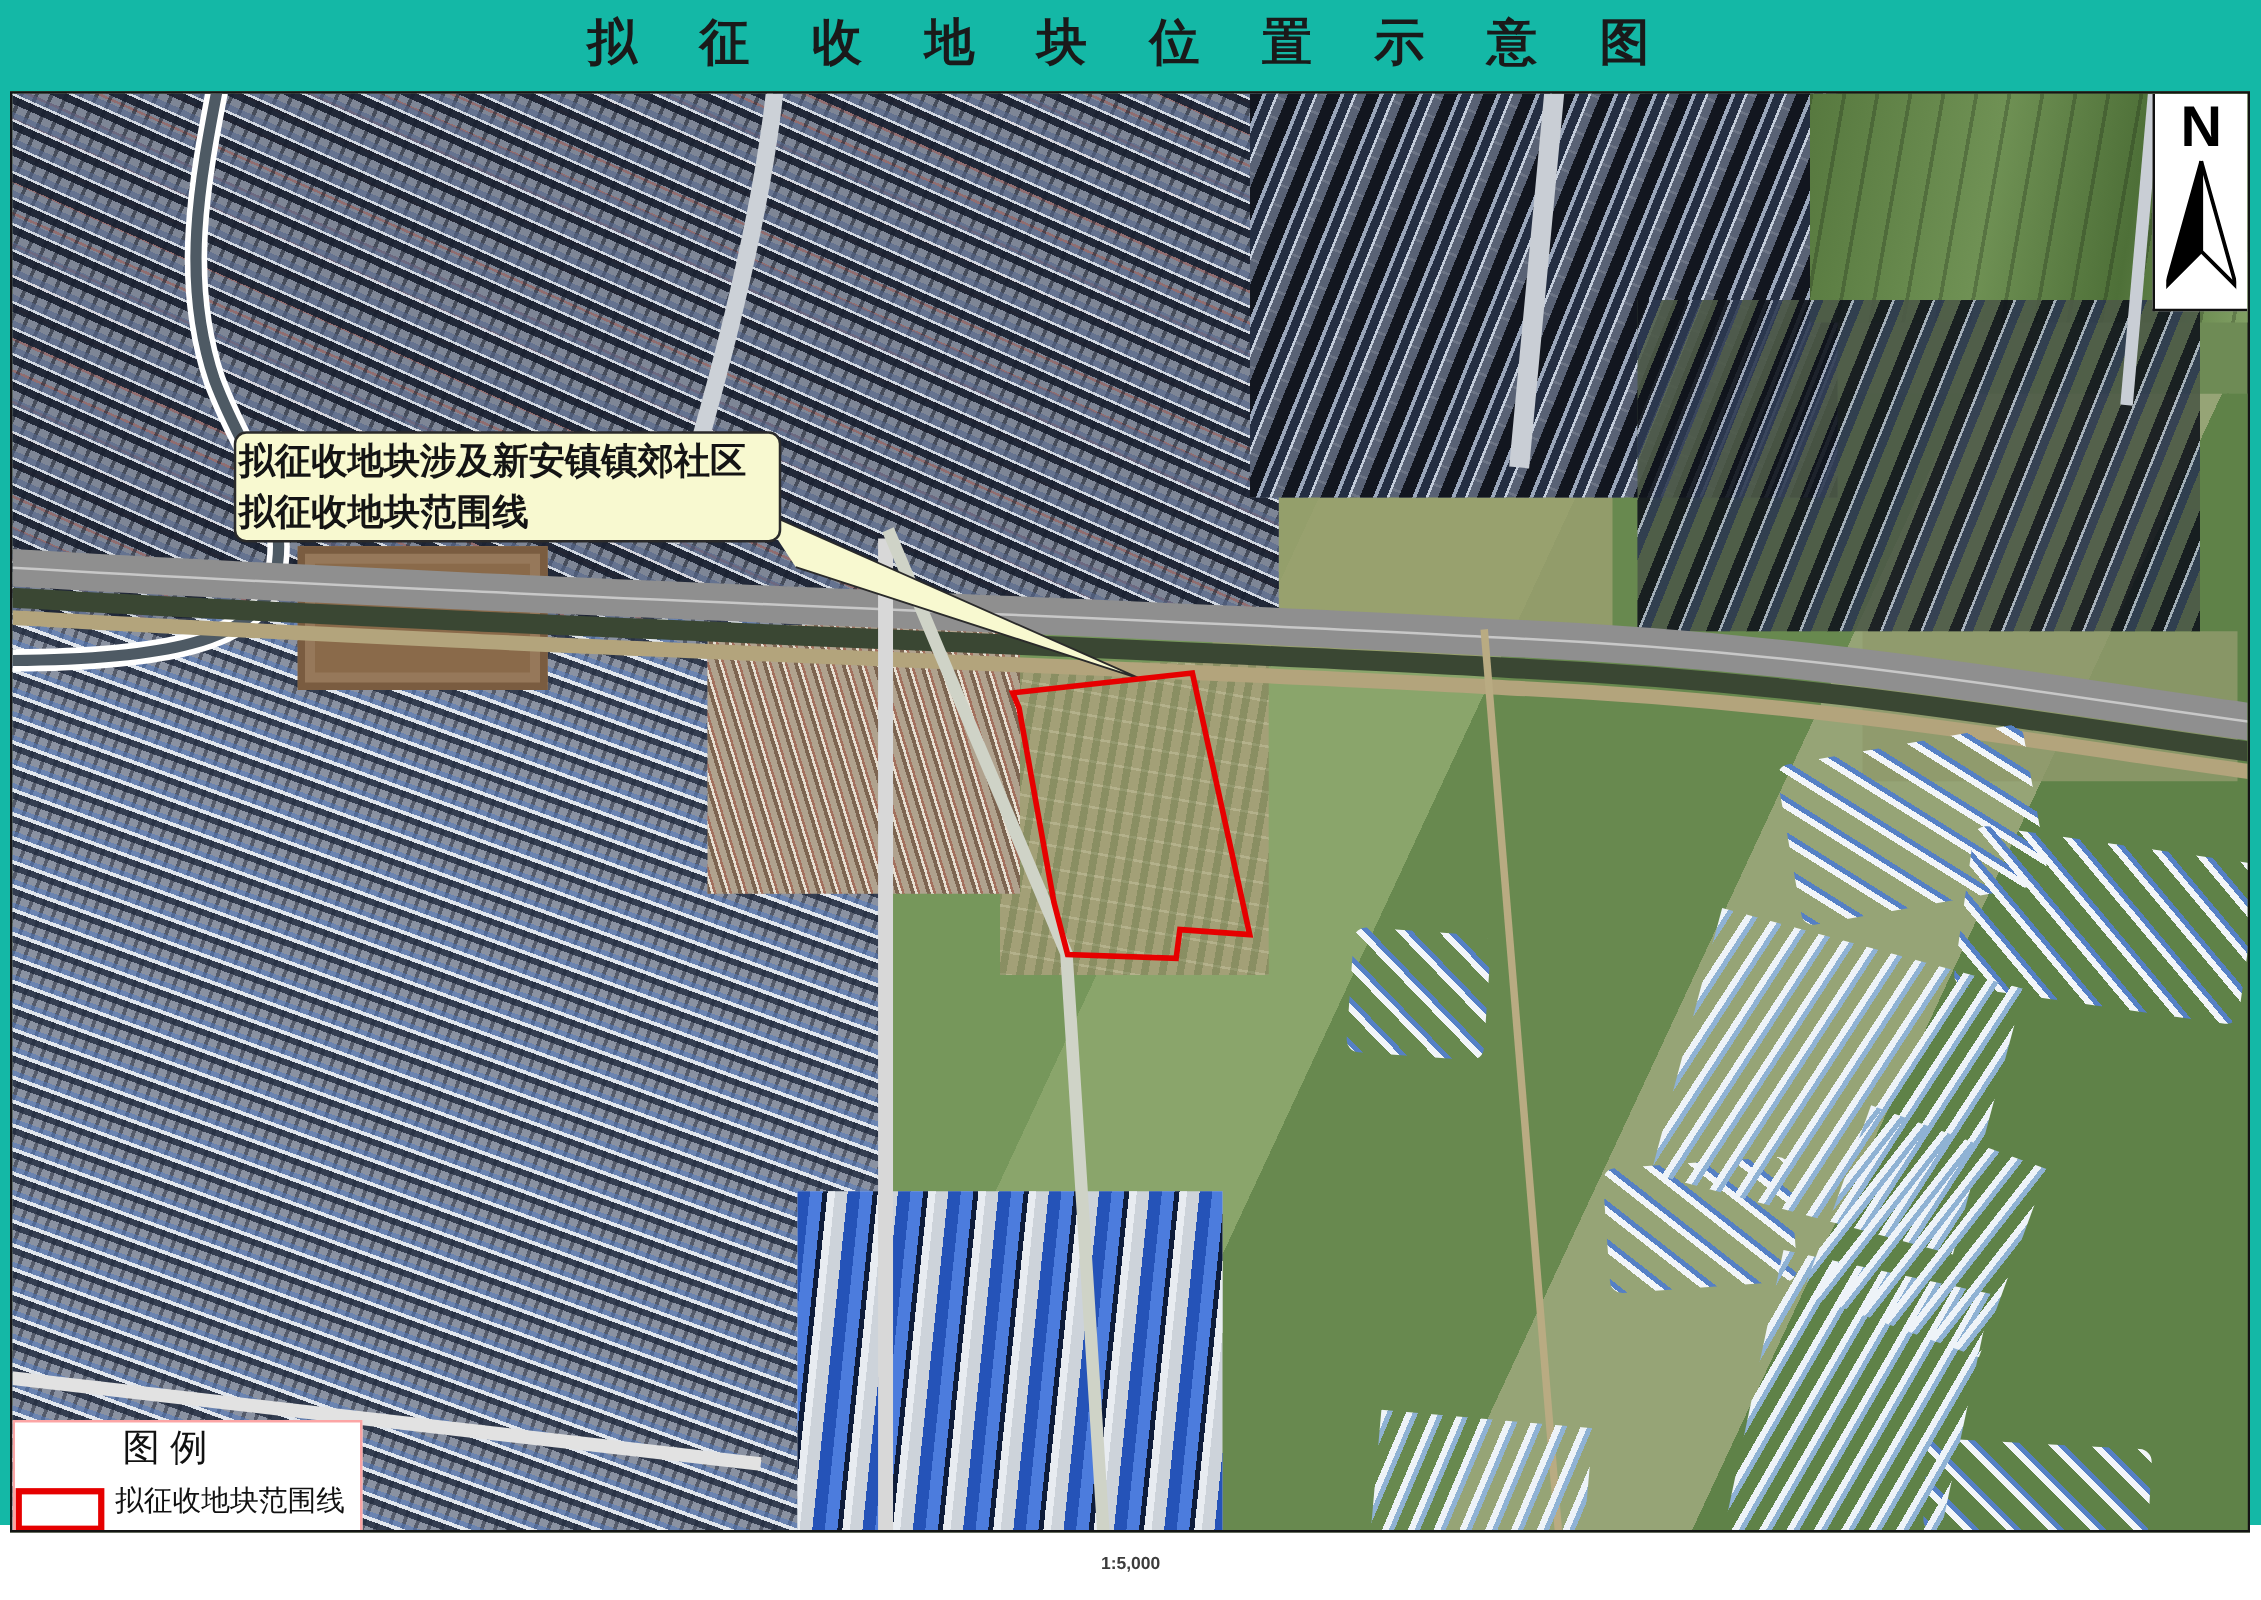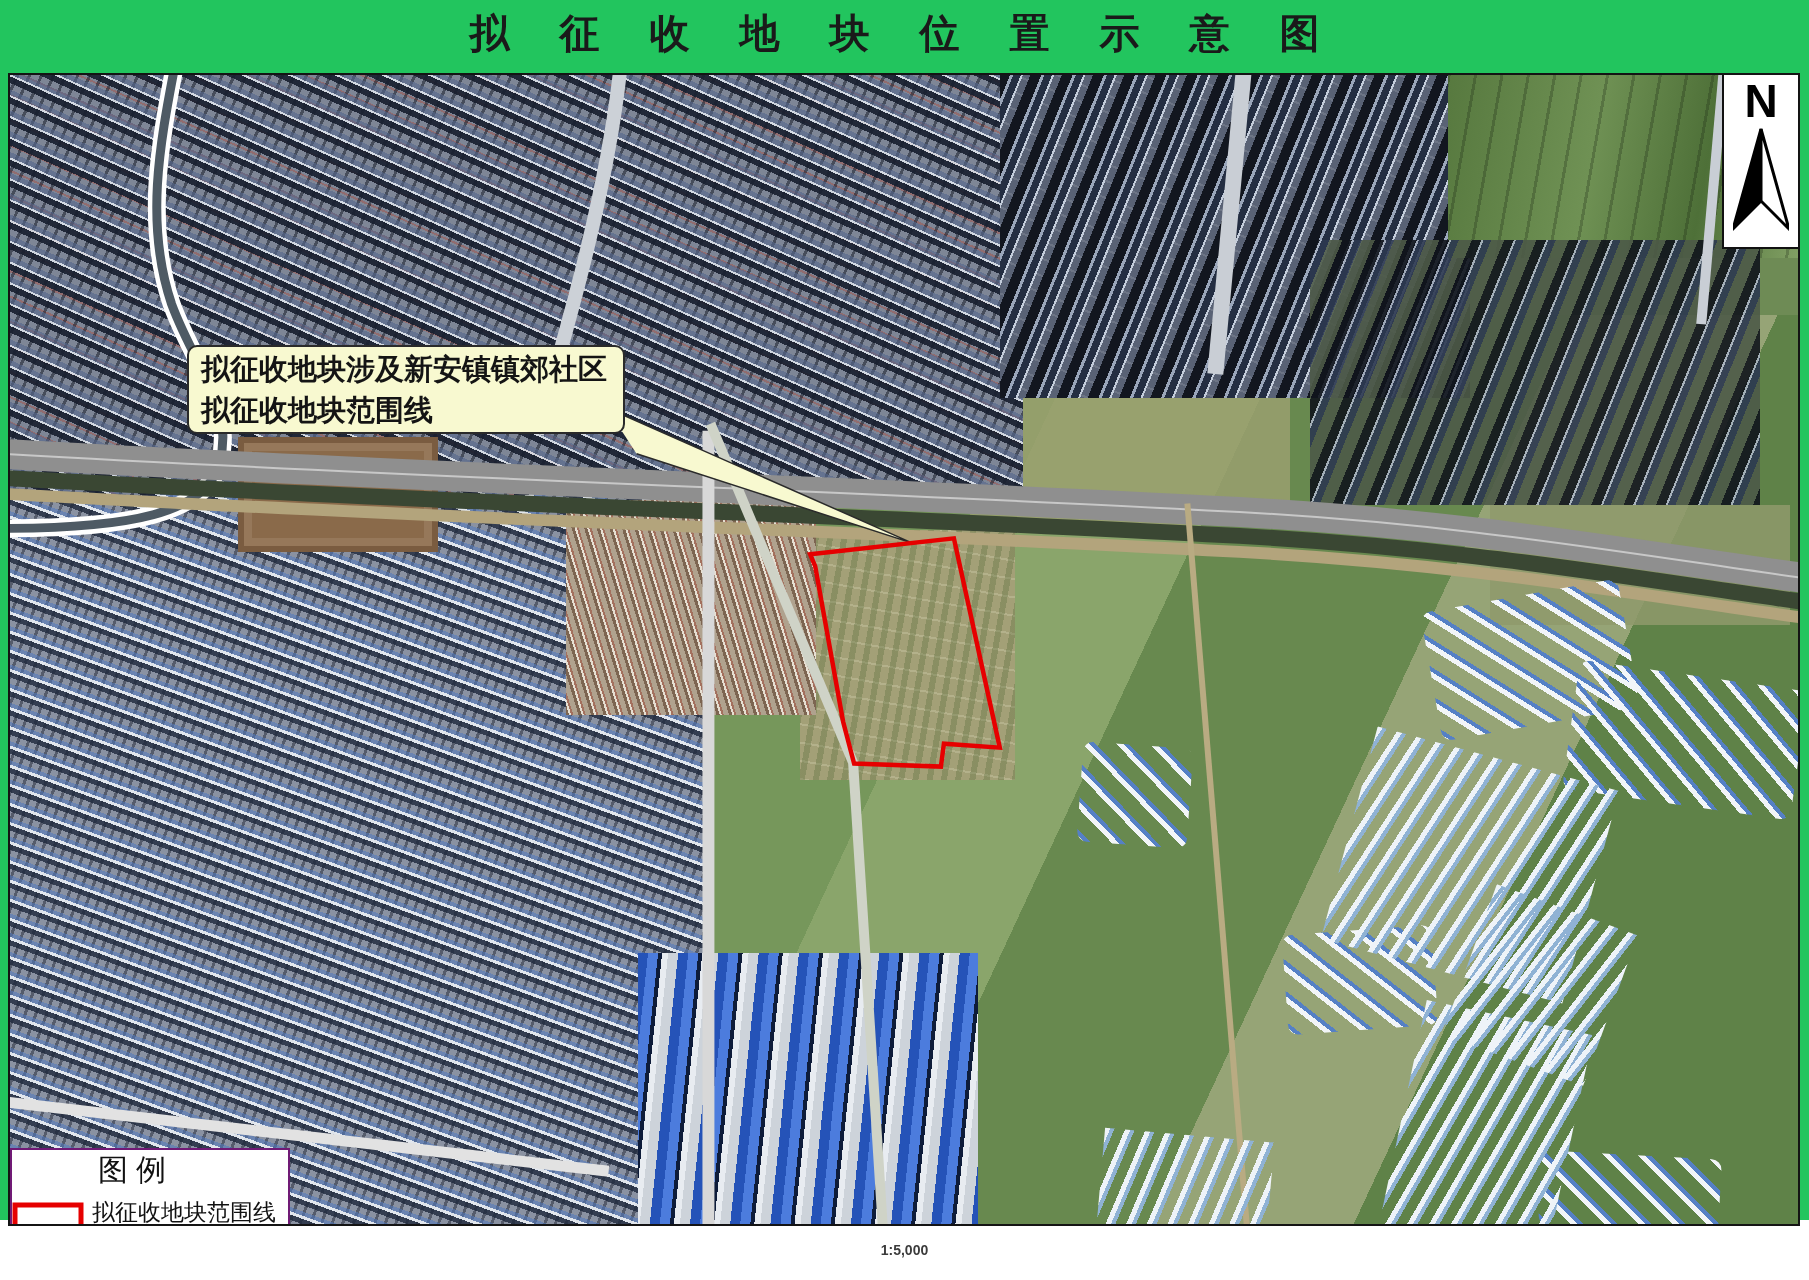--- a/index.html
+++ b/index.html
@@ -1,17 +1,17 @@
 <!DOCTYPE html>
 <html><head>
 <meta charset="utf-8">
 <style>
   html,body{margin:0;padding:0;background:#ffffff;width:1809px;height:1280px;overflow:hidden;
     font-family:"Liberation Sans", sans-serif;}
-  #stage{position:relative;width:1809px;height:1220px;background:#22c55e;}
+  #stage{position:relative;width:1809px;height:1220px;background:#14b8a6;}
 
   
   #map-title{position:absolute;left:0;top:6px;width:1809px;text-align:center;
     font-family:"Liberation Serif", serif;font-weight:bold;font-size:40px;color:#1a1a1a;
     letter-spacing:20px;white-space:nowrap;}
   #scale-label{position:absolute;left:0;top:1242px;width:1809px;text-align:center;
     font-size:14px;color:#3c3c3c;font-weight:bold;}
 
   
   #map{position:absolute;left:8px;top:73px;width:1792px;height:1153px;
@@ -55,32 +55,32 @@
   .brownfield{left:228px;top:362px;width:200px;height:115px;background:#8a6a4a;
     box-shadow:inset 0 0 0 6px #7a5c40, inset 0 0 0 14px #96785a;}
   .cluster{border-radius:10px;background-image:
       repeating-linear-gradient(42deg,#f2f5f8 0 5px,#5580c5 5px 9px,rgba(0,0,0,0) 9px 24px);}
   .gh{background-image:repeating-linear-gradient(108deg,#eef3f8 0 5px,#8fb2d4 5px 9px,rgba(0,0,0,0) 9px 19px);}
 
   svg.overlay{position:absolute;left:0;top:0;width:100%;height:100%;}
 
   
   #callout{position:absolute;left:177px;top:270px;width:438px;height:89px;box-sizing:border-box;
-    background:#f8f9d0;border:2px solid #2a2a2a;border-radius:10px;padding:2px 12px 0 12px;
+    background:#f8f9d0;border:2px solid #2a2a2a;border-radius:10px;padding:2px 12px 0 2px;
     font-weight:bold;font-size:29px;line-height:41px;color:#141414;white-space:nowrap;z-index:6;}
 
   
   #north-box{position:absolute;right:0;top:0;width:76px;height:174px;background:#fff;
     border-left:2px solid #111;border-bottom:2px solid #111;box-sizing:border-box;z-index:5;
     text-align:center;}
   #north-label{font-weight:bold;font-size:46px;line-height:52px;color:#000;letter-spacing:0;}
 
   
   #legend{position:absolute;left:0px;top:1061px;width:280px;height:90px;background:#fff;
-    border:2px solid #701a75;box-sizing:border-box;z-index:6;margin-top:12px;}
+    border:2px solid #fca5a5;box-sizing:border-box;z-index:6;}
   #legend-title{position:absolute;left:86px;top:0px;font-family:"Liberation Serif", serif;
     font-size:30px;color:#111;letter-spacing:8px;}
   #legend-swatch{position:absolute;left:0px;bottom:-2px;}
   #legend-item-label{position:absolute;left:80px;bottom:8px;font-family:"Liberation Serif", serif;
     font-size:23px;color:#111;white-space:nowrap;}
 </style>
 </head>
 <body>
 
 <div id="stage">

